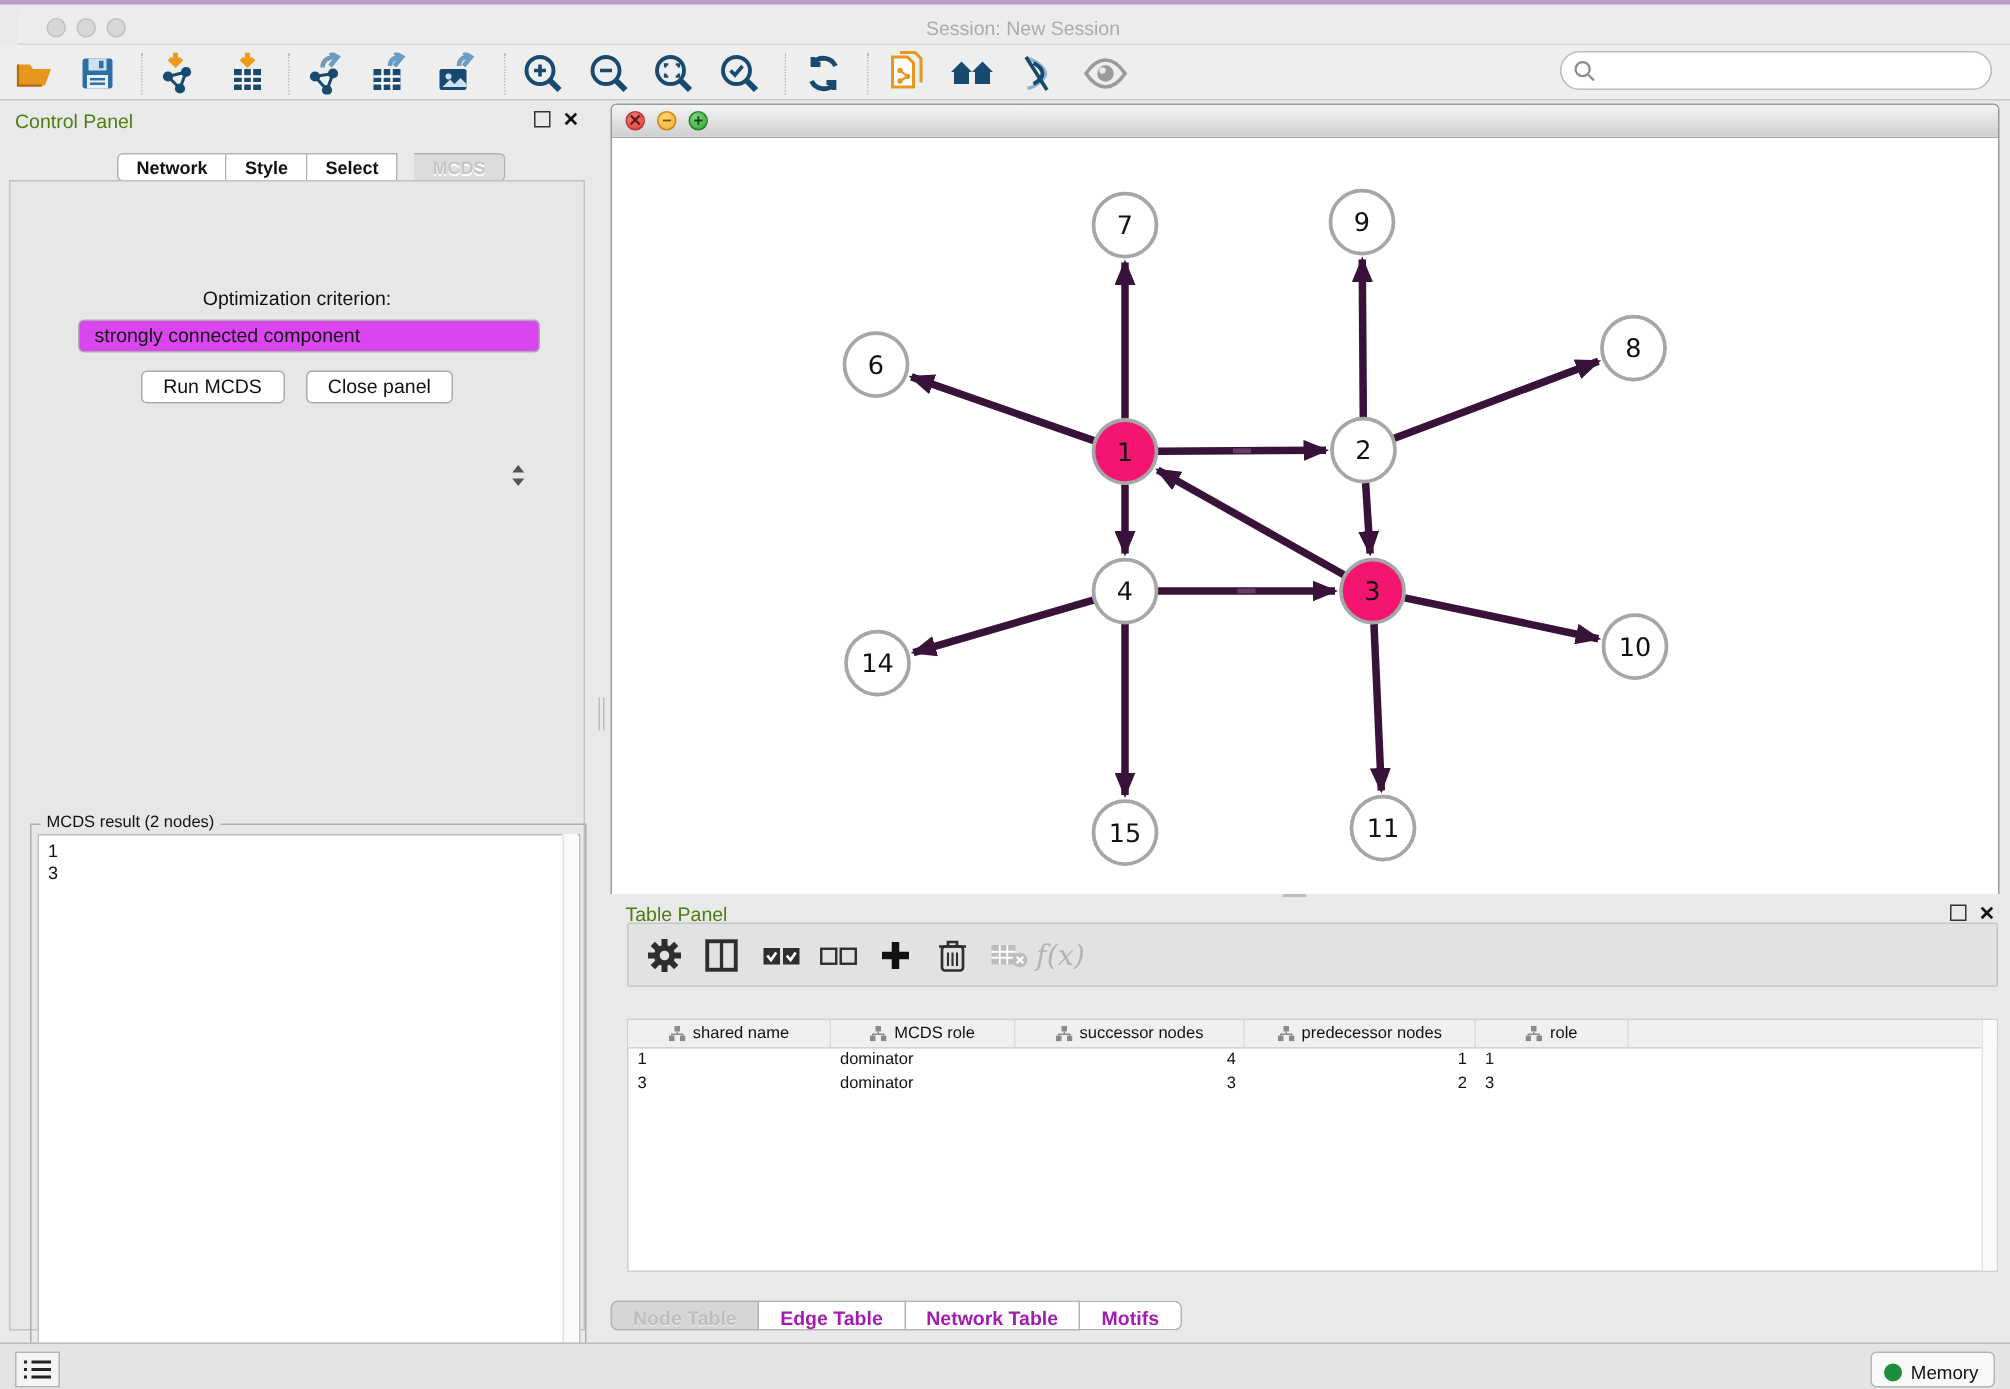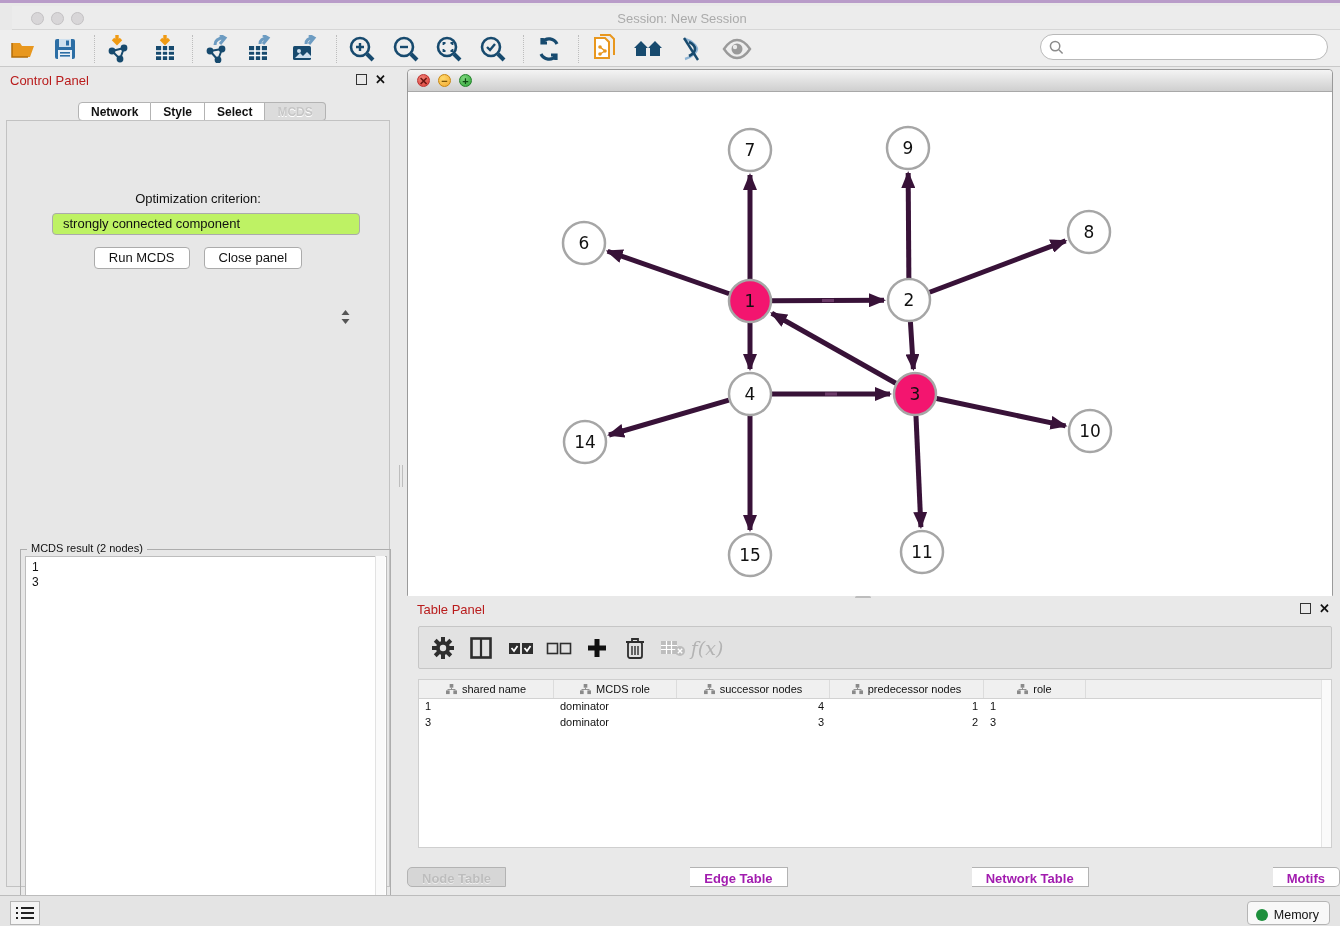--- a/index.html
+++ b/index.html
@@ -13,32 +13,32 @@
   .title-text { position:absolute; top:5px; width:100%; text-align:center; font-size:13px; color:#ababab; }
 
   
   .toolbar { position:absolute; top:27px; left:0; width:1340px; height:37px; background:#eeeeee; border-bottom:1px solid #c9c9c9; }
   .tbtn { position:absolute; top:4px; width:30px; height:30px; display:flex; align-items:center; justify-content:center; cursor:pointer; }
   .tsep { position:absolute; top:5px; width:1px; height:28px; border-left:1px dotted #bdbdbd; }
   .searchbox { position:absolute; top:4px; left:1040px; width:288px; height:26px; background:#fff; border:1px solid #b9b9b9; border-radius:13px; display:flex; align-items:center; padding-left:8px; }
 
   
   .cpanel { position:absolute; top:66px; left:0; width:396px; height:824px; background:#e9e9e9; }
-  .panel-head { position:absolute; top:4px; left:10px; font-size:13px; color:#b91c1c; }
+  .panel-head { position:absolute; top:4px; left:10px; font-size:13px; color:#4d7c0f; }
   .panel-btns { position:absolute; top:4px; right:10px; display:flex; gap:8px; font-size:12px; color:#222; }
   .float-glyph { width:11px; height:11px; border:1.5px solid #333; display:inline-block; margin-top:1px; }
   .x-glyph { font-weight:bold; font-size:13px; color:#111; line-height:13px; }
   .cp-tabs { position:absolute; top:33px; left:78px; display:flex; }
   .cp-tab { height:19px; padding:2px 12px 0; font-size:12px; font-weight:bold; background:#fff; border:1px solid #b3b3b3; border-left:none; color:#111; cursor:pointer; }
   .cp-tab:first-child { border-left:1px solid #b3b3b3; border-radius:4px 0 0 4px; }
-  .cp-tab:last-child { border-radius:0 4px 4px 0; }
+  .cp-tab:last-child { border-radius:0 4px 4px 0;margin-left:11px; }
   .cp-tab.active { background:#dcdcdc; color:#c6c6c6; text-shadow:0 1px 0 #fff; }
   .cp-body { position:absolute; top:51px; left:6px; width:384px; height:767px; border:1px solid #c2c2c2; background:#e7e7e7; }
   .opt-label { position:absolute; top:70px; width:100%; text-align:center; font-size:13px; color:#111; }
-  .crit-select { position:absolute; top:92px; left:45px; width:308px; height:22px; background:#bef264; border:1px solid #ababab; border-radius:4px; font-size:13px; color:#111; padding:2px 20px 10px 10px; cursor:pointer; }
+  .crit-select { position:absolute; top:92px; left:45px; width:308px; height:22px; background:#d946ef; border:1px solid #ababab; border-radius:4px; font-size:13px; color:#111; padding:2px 20px 10px 10px; cursor:pointer; }
   .crit-stepper { position:absolute; top:96px; right:9px; width:9px; height:14px; }
   .cp-buttons { position:absolute; top:126px; width:100%; display:flex; justify-content:center; gap:14px; }
   .cbtn { height:22px; padding:2px 14px 0; background:#fff; border:1px solid #ababab; border-radius:4px; font-size:13px; color:#111; cursor:pointer; }
   .groupbox { position:absolute; top:428px; left:13px; width:371px; height:376px; border:1px solid #adadad; }
   .groupbox-label { position:absolute; top:-8px; left:6px; background:#e7e7e7; padding:0 4px; font-size:11px; color:#111; }
   .result-area { position:absolute; top:6px; left:4px; width:362px; height:364px; background:#fff; border:1px solid #bdbdbd; font-size:12px; color:#111; padding:3px 0 0 6px; line-height:15px; }
   .result-scroll { position:absolute; top:6px; right:5px; width:10px; height:364px; background:#fafafa; border-left:1px solid #e2e2e2; }
 
   
   .vsplit { position:absolute; top:66px; left:396px; width:11px; height:824px; background:#e9e9e9; }
@@ -50,30 +50,30 @@
   .netwin-title { position:absolute; width:100%; top:20px; text-align:center; font-size:12.5px; color:#111; }
   .wdot { position:absolute; top:4px; width:13px; height:13px; border-radius:50%; font-size:11px; font-weight:bold; text-align:center; line-height:12px; color:#5a2020; cursor:pointer; }
   .wdot.red { left:9px; background:radial-gradient(circle at 35% 30%, #f07f76, #dd4038); border:1px solid #b33; color:#6b1511; }
   .wdot.yellow { left:30px; background:radial-gradient(circle at 35% 30%, #ffd96b, #f2a933); border:1px solid #c8860e; color:#7a5205; }
   .wdot.green { left:51px; background:radial-gradient(circle at 35% 30%, #7ed77e, #2fa436); border:1px solid #22812a; color:#0f4a14; }
   .net-canvas { position:absolute; top:22px; left:0; width:924px; height:504px; background:#fff; }
   .net-splitter-dash { position:absolute; top:593px; left:855px; width:16px; height:3px; background:#bdbdbd; border-radius:2px; }
 
   
   .tpanel { position:absolute; top:595px; left:407px; width:933px; height:295px; background:#e9e9e9; }
-  .tp-toolbar { position:absolute; top:28px; left:11px; width:914px; height:43px; background:#e2e2e2; border:1px solid #c6c6c6; border-radius:2px; }
+  .tp-toolbar { position:absolute; top:17px; left:11px; width:914px; height:43px; background:#e2e2e2; border:1px solid #c6c6c6; border-radius:2px; }
   .tp-icon { position:absolute; top:6px; width:32px; height:30px; display:flex; align-items:center; justify-content:center; cursor:pointer; }
   .fx-text { font-family:"DejaVu Serif", serif; font-style:italic; font-size:19px; color:#b3b3b3; }
   .tp-table { position:absolute; top:81px; left:11px; width:914px; height:169px; background:#fff; border:1px solid #cfcfcf; }
   .tp-header { display:flex; height:19px; background:#f0f0f0; border-bottom:1px solid #d2d2d2; }
   .th-cell { display:flex; align-items:center; justify-content:center; gap:5px; font-size:11px; color:#111; border-right:1px solid #dcdcdc; position:relative; }
   .tp-row { display:flex; height:16px; font-size:11px; color:#111; }
   .td-cell { padding:1px 6px 0; white-space:nowrap; overflow:hidden; }
   .tp-vscroll { position:absolute; top:0; right:0; width:10px; height:167px; background:#fafafa; border-left:1px solid #e4e4e4; }
-  .tp-tabs { position:absolute; top:269px; width:100%; display:flex; justify-content:space-between; }
+  .tp-tabs { position:absolute; top:269px; width:100%; display:flex; justify-content:flex-start; }
   .tp-tab { height:20px; padding:3px 14px 0; background:#fff; border:1px solid #b3b3b3; border-left:none; font-size:13px; font-weight:bold; color:#a21caf; cursor:pointer; }
   .tp-tab:first-child { border-left:1px solid #b3b3b3; border-radius:5px 0 0 5px; }
   .tp-tab:last-child { border-radius:0 5px 5px 0; }
   .tp-tab.active { background:#d6d6d6; color:#bdbdbd; text-shadow:0 1px 0 #eee; }
 
   
   .statusbar { position:absolute; top:892px; left:0; width:1340px; height:34px; background:#e4e4e4; border-top:1px solid #bcbcbc; }
   .console-btn { position:absolute; top:5px; left:10px; width:30px; height:24px; background:#f4f4f4; border:1px solid #b5b5b5; display:flex; align-items:center; justify-content:center; cursor:pointer; }
   .memory-btn { position:absolute; top:5px; right:10px; height:24px; padding:3px 10px 0 8px; background:#f8f8f8; border:1px solid #b5b5b5; border-radius:4px; font-size:12.5px; color:#111; cursor:pointer; display:flex; align-items:center; gap:6px; }
   .mem-dot { width:12px; height:12px; border-radius:50%; background:#1d8f3c; display:inline-block; }

